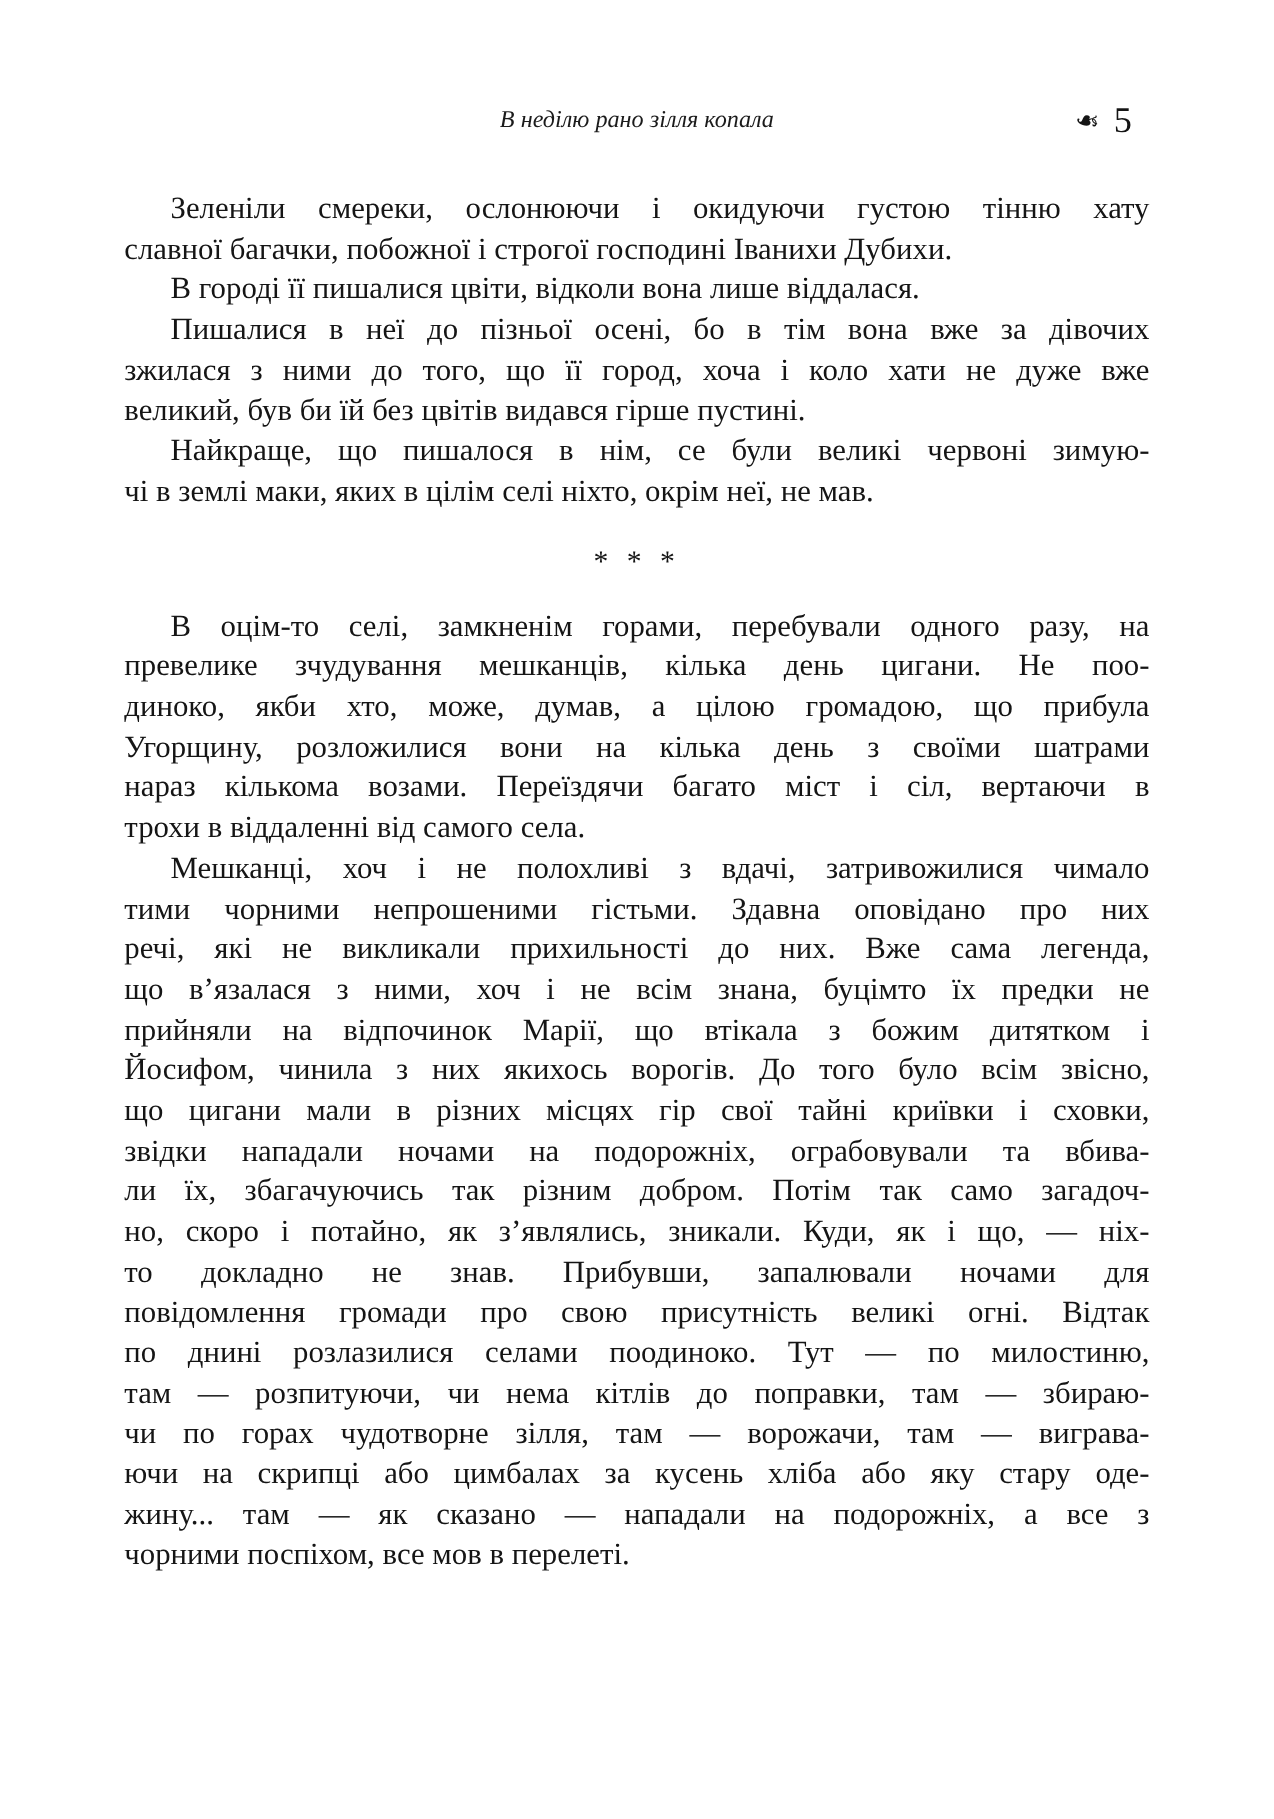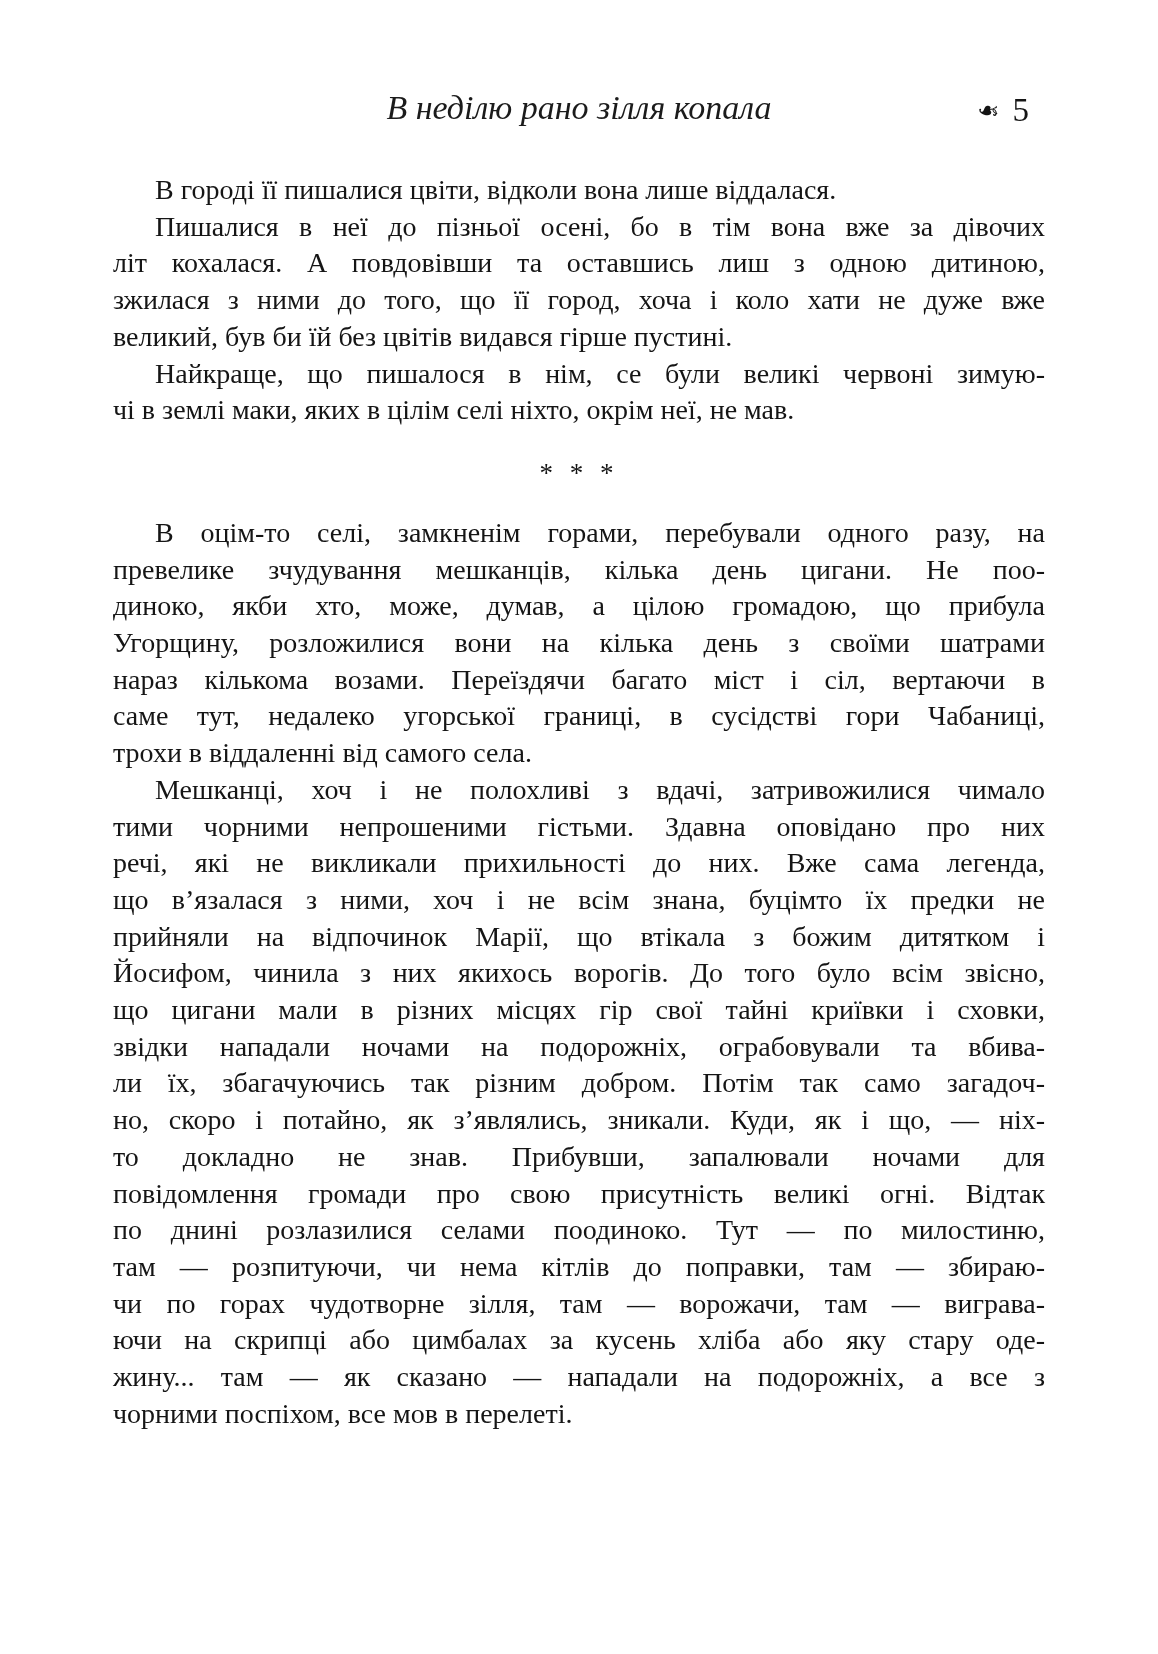--- a/index.html
+++ b/index.html
@@ -22,21 +22,21 @@
     top: 88px;
     left: 113px;
     width: 932px;
     height: 44px;
   }
   .rh-title {
     display: block;
     width: 100%;
     text-align: center;
     font-style: italic;
-    font-size: 34px;
+    font-size: 22px;
     line-height: 40px;
     color: #1b1b1b;
   }
   .rh-folio {
     position: absolute;
     right: 16px;
     top: 0;
     height: 44px;
     display: flex;
     align-items: center;
@@ -89,40 +89,42 @@
   <header class="running-header">
     <span class="rh-title">В неділю рано зілля копала</span>
     <span class="rh-folio">
       <span class="ornament">❧</span>
       <span class="page-num">5</span>
     </span>
   </header>
 
   <main class="body-text" id="body-text">
       <p>
+        <span class="line para-first">Зеленіли смереки, ослонюючи і окидуючи густою тінню хату</span>
+        <span class="line para-last">славної багачки, побожної і строгої господині Іванихи Дубихи.</span>
+      </p>
+      <p>
         <span class="line para-first para-last">В городі її пишалися цвіти, відколи вона лише віддалася.</span>
       </p>
       <p>
         <span class="line para-first">Пишалися в неї до пізньої осені, бо в тім вона вже за дівочих</span>
-        <span class="line">літ кохалася. А повдовівши та оставшись лиш з одною дитиною,</span>
         <span class="line">зжилася з ними до того, що її город, хоча і коло хати не дуже вже</span>
         <span class="line para-last">великий, був би їй без цвітів видався гірше пустині.</span>
       </p>
       <p>
         <span class="line para-first">Найкраще, що пишалося в нім, се були великі червоні зимую-</span>
         <span class="line para-last">чі в землі маки, яких в цілім селі ніхто, окрім неї, не мав.</span>
       </p>
       <div class="separator">* * *</div>
       <p>
         <span class="line para-first">В оцім-то селі, замкненім горами, перебували одного разу, на</span>
         <span class="line">превелике зчудування мешканців, кілька день цигани. Не поо-</span>
         <span class="line">диноко, якби хто, може, думав, а цілою громадою, що прибула</span>
         <span class="line">Угорщину, розложилися вони на кілька день з своїми шатрами</span>
         <span class="line">нараз кількома возами. Переїздячи багато міст і сіл, вертаючи в</span>
-        <span class="line">саме тут, недалеко угорської границі, в сусідстві гори Чабаниці,</span>
         <span class="line para-last">трохи в віддаленні від самого села.</span>
       </p>
       <p>
         <span class="line para-first">Мешканці, хоч і не полохливі з вдачі, затривожилися чимало</span>
         <span class="line">тими чорними непрошеними гістьми. Здавна оповідано про них</span>
         <span class="line">речі, які не викликали прихильності до них. Вже сама легенда,</span>
         <span class="line">що в’язалася з ними, хоч і не всім знана, буцімто їх предки не</span>
         <span class="line">прийняли на відпочинок Марії, що втікала з божим дитятком і</span>
         <span class="line">Йосифом, чинила з них якихось ворогів. До того було всім звісно,</span>
         <span class="line">що цигани мали в різних місцях гір свої тайні криївки і сховки,</span>

